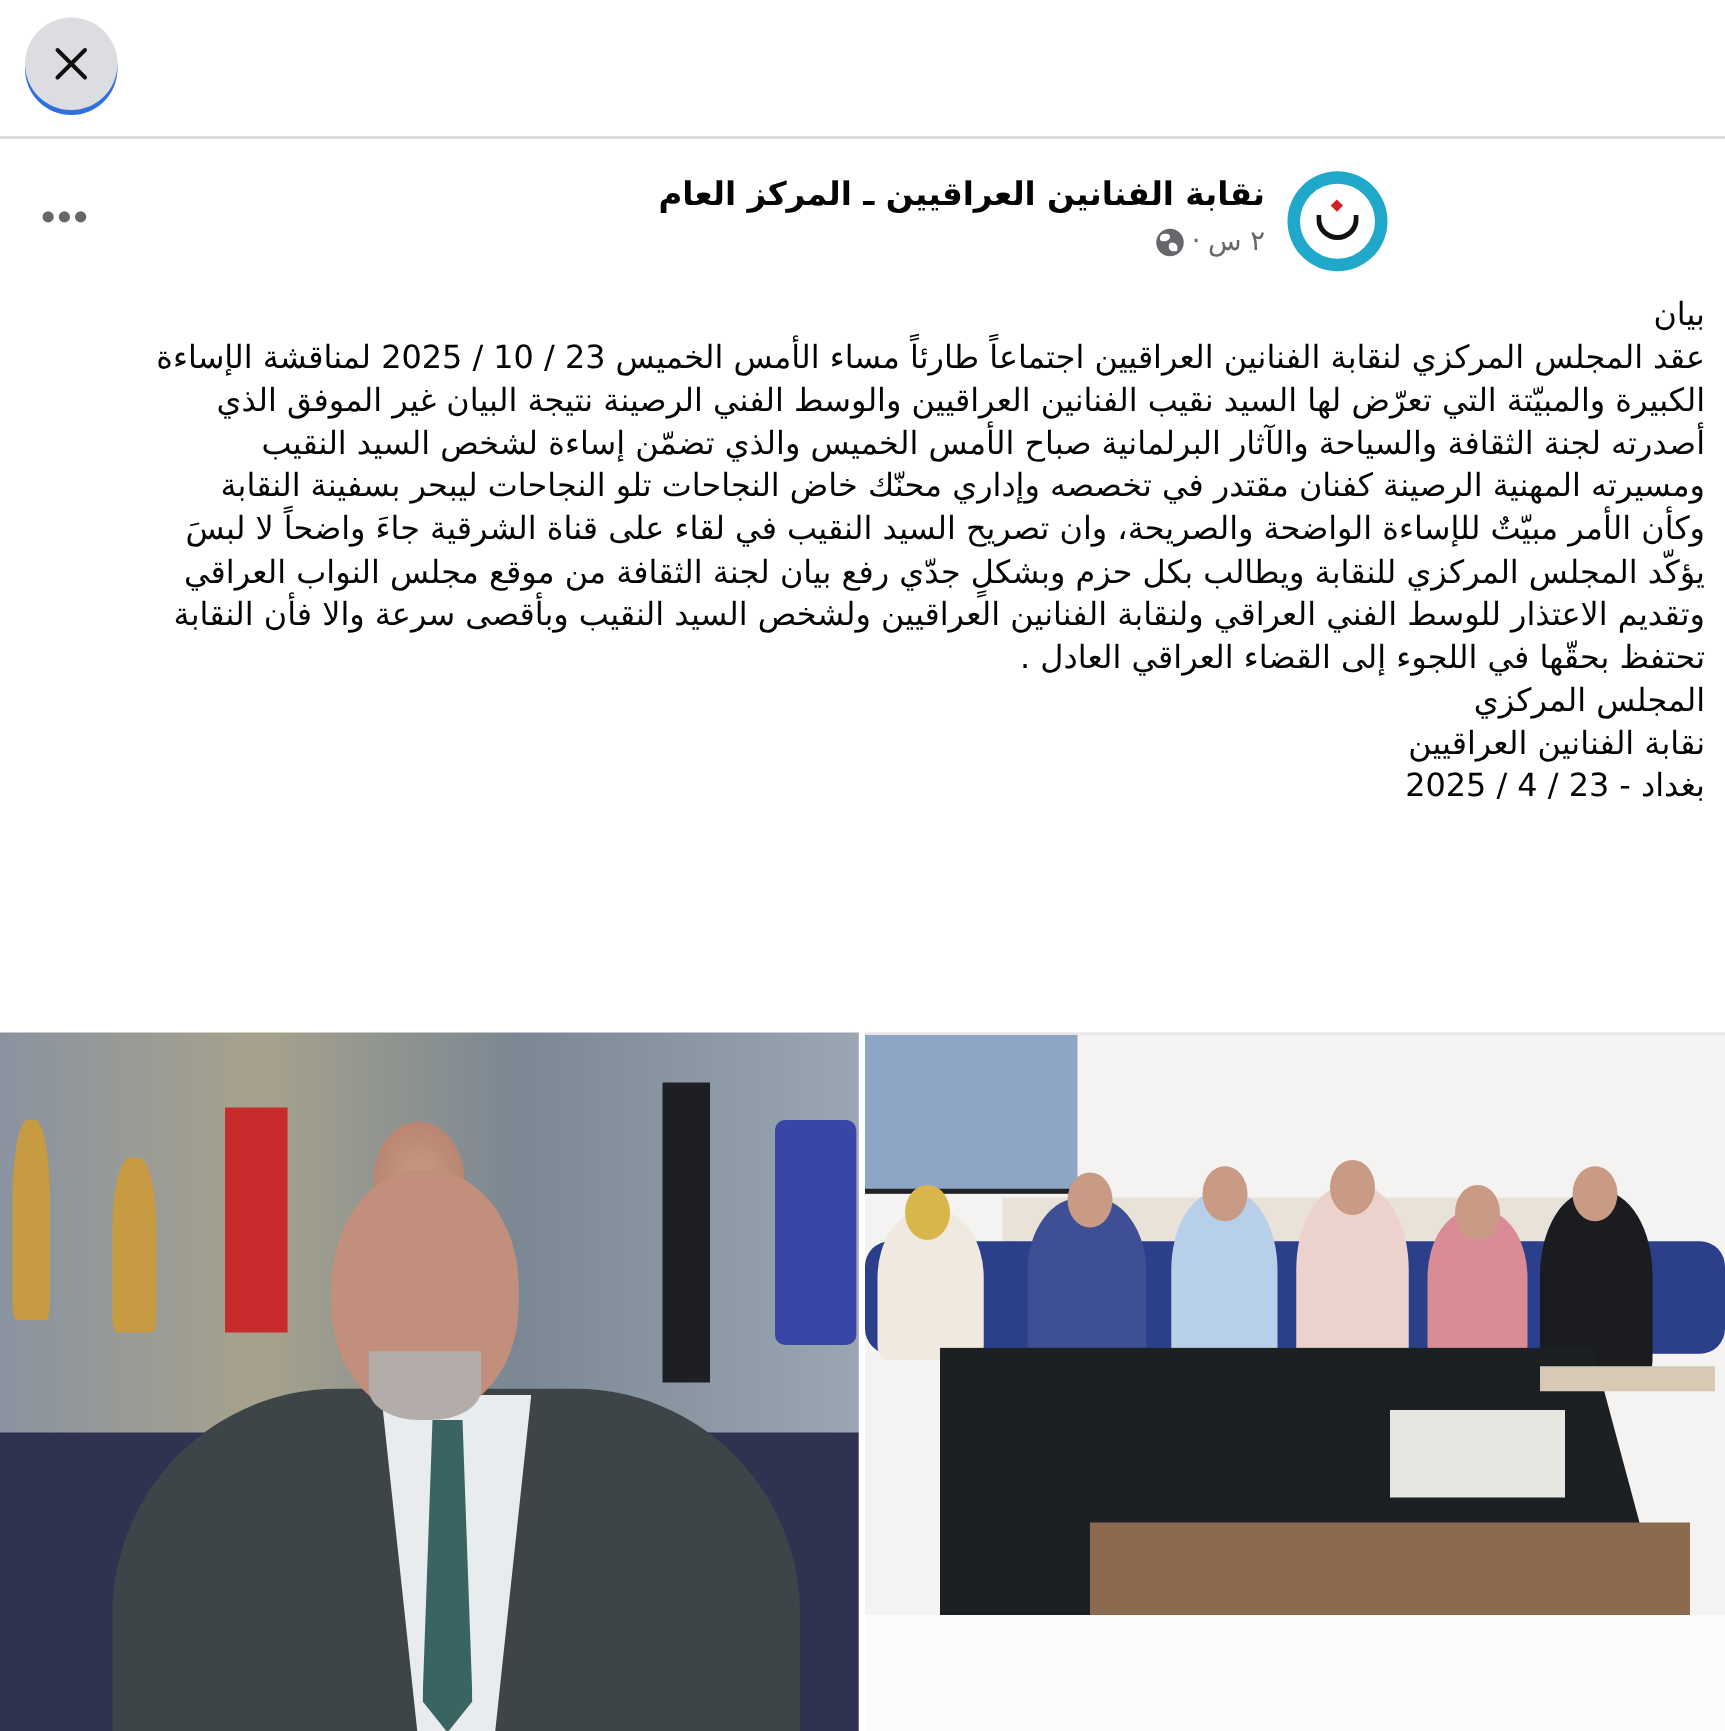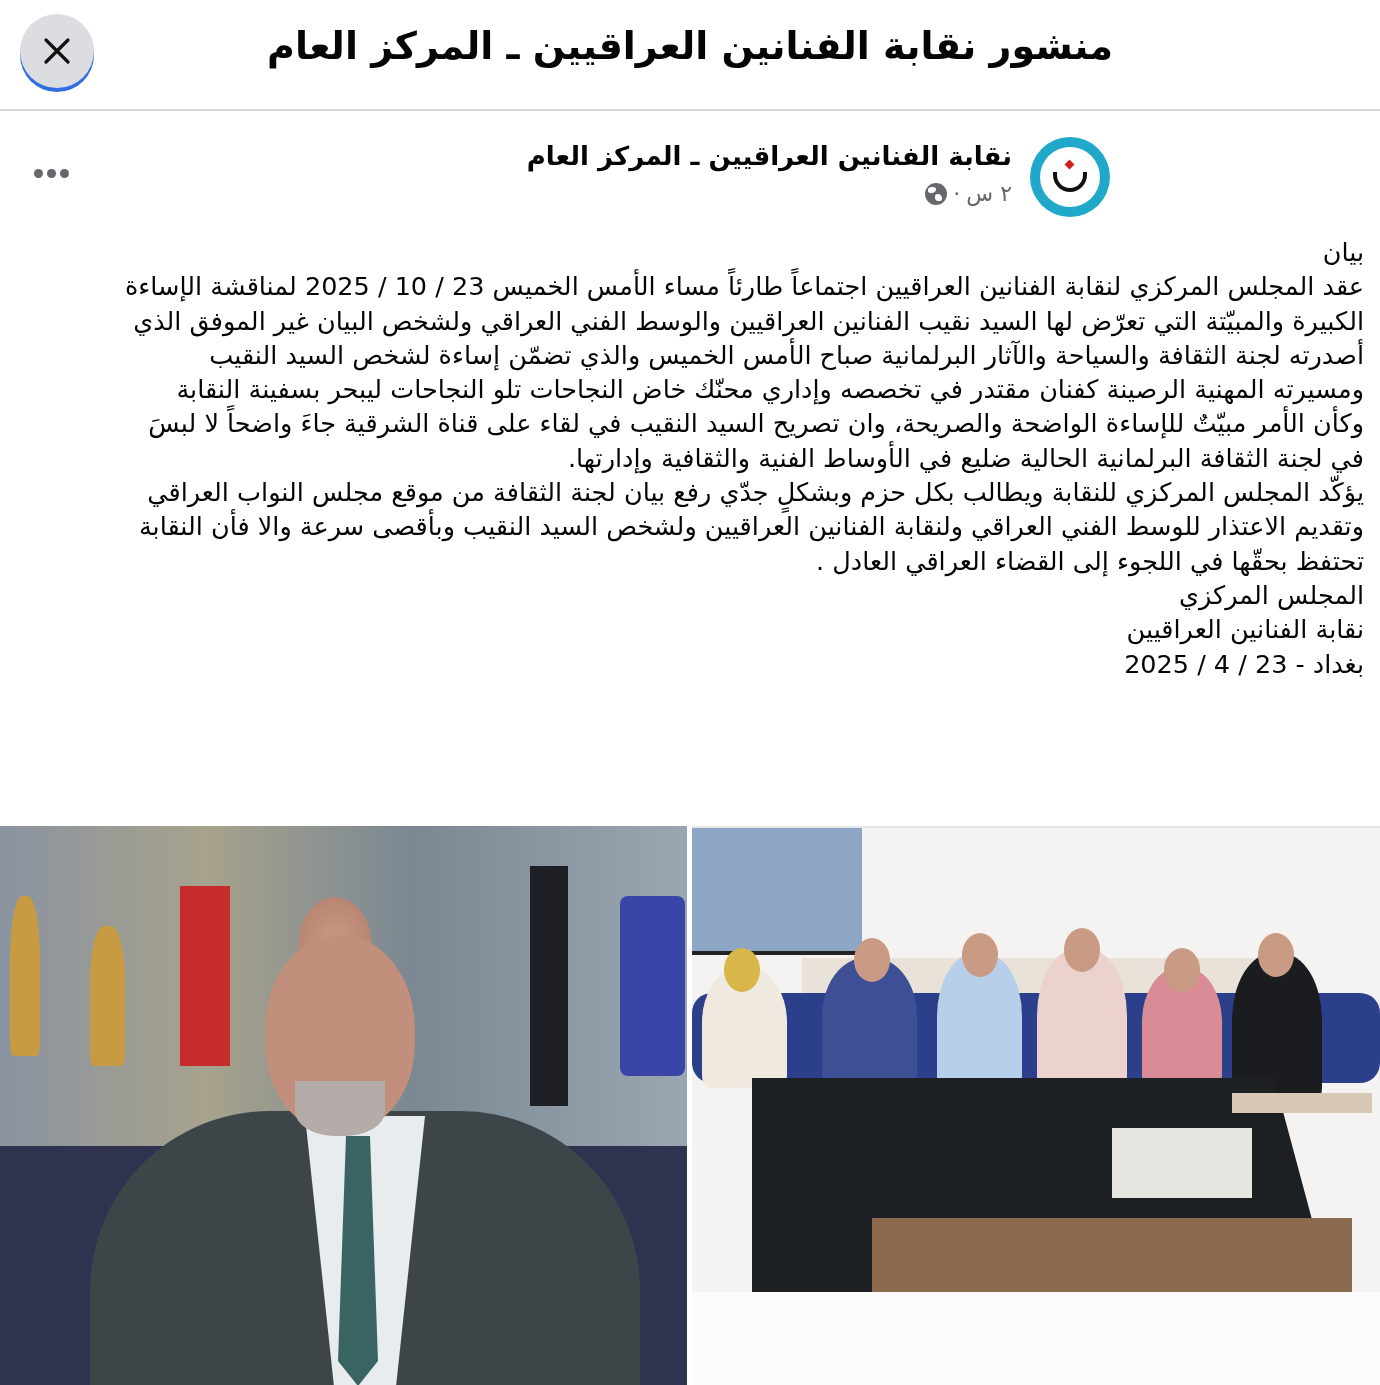--- a/index.html
+++ b/index.html
@@ -63,21 +63,20 @@
 
 <div class="topbar">
   <div class="close-btn">
     <div class="shadow"></div>
     <div class="face">
       <svg viewBox="0 0 30 30">
           <path d="M4 4 L26 26 M26 4 L4 26" stroke="#111" stroke-width="3.2" stroke-linecap="round"></path>
         </svg>
     </div>
   </div>
-  <div class="page-title">منشور نقابة الفنانين العراقيين ـ المركز العام</div>
 </div>
 
 <div class="post-header">
   <div class="avatar">
     <div class="inner">
       <div class="dot"></div>
       <div class="crescent"></div>
     </div>
   </div>
   <div class="author-name">نقابة الفنانين العراقيين ـ المركز العام</div>
@@ -89,25 +88,24 @@
   <div class="more-btn">
     <span></span>
     <span></span>
     <span></span>
   </div>
 </div>
 
 <div class="post-body">
   <p>بيان</p>
   <p>عقد المجلس المركزي لنقابة الفنانين العراقيين اجتماعاً طارئاً مساء الأمس الخميس 23 / 10 / 2025 لمناقشة الإساءة</p>
-  <p>الكبيرة والمبيّتة التي تعرّض لها السيد نقيب الفنانين العراقيين والوسط الفني العراقي ولشخص البيان غير الموفق الذي</p>
+  <p>الكبيرة والمبيّتة التي تعرّض لها السيد نقيب الفنانين العراقيين والوسط الفني الرصينة نتيجة البيان غير الموفق الذي</p>
   <p>أصدرته لجنة الثقافة والسياحة والآثار البرلمانية صباح الأمس الخميس والذي تضمّن إساءة لشخص السيد النقيب</p>
   <p>ومسيرته المهنية الرصينة كفنان مقتدر في تخصصه وإداري محنّك خاض النجاحات تلو النجاحات ليبحر بسفينة النقابة</p>
   <p>وكأن الأمر مبيّتٌ للإساءة الواضحة والصريحة، وان تصريح السيد النقيب في لقاء على قناة الشرقية جاءَ واضحاً لا لبسَ</p>
-  <p>في لجنة الثقافة البرلمانية الحالية ضليع في الأوساط الفنية والثقافية وإدارتها.</p>
   <p>يؤكّد المجلس المركزي للنقابة ويطالب بكل حزم وبشكلٍ جدّي رفع بيان لجنة الثقافة من موقع مجلس النواب العراقي</p>
   <p>وتقديم الاعتذار للوسط الفني العراقي ولنقابة الفنانين العراقيين ولشخص السيد النقيب وبأقصى سرعة والا فأن النقابة</p>
   <p>تحتفظ بحقّها في اللجوء إلى القضاء العراقي العادل .</p>
   <p>المجلس المركزي</p>
   <p>نقابة الفنانين العراقيين</p>
   <p>بغداد - 23 / 4 / 2025</p>
 </div>
 
 <div class="photos">
   <div class="photo-left" title="union-head-portrait">

